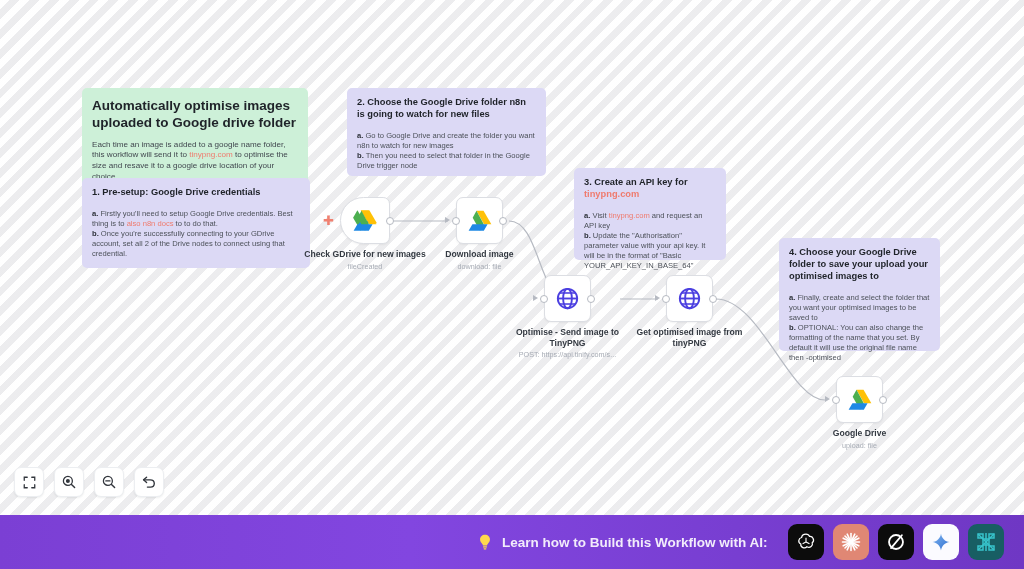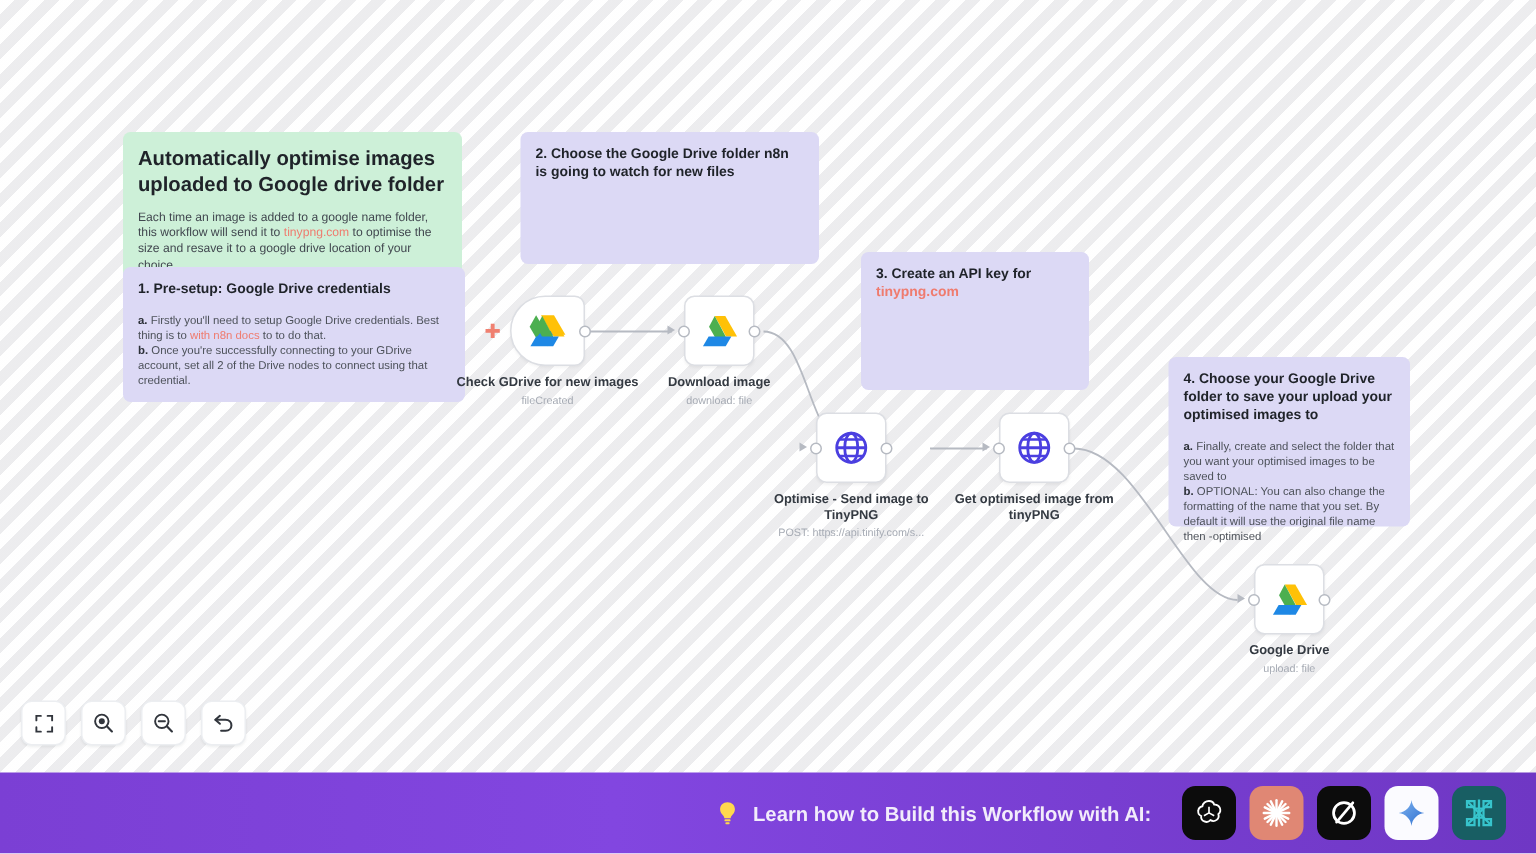--- a/index.html
+++ b/index.html
@@ -121,31 +121,39 @@
     </svg>
 
     <div class="note green" id="note-intro">
       <h3>Automatically optimise images uploaded to Google drive folder</h3>
       <p><span>Each time an image is added to a google name folder, this workflow will send it to </span><span class="lnk">tinypng.com</span><span> to optimise the size and resave it to a google drive location of your choice.</span></p>
     </div>
 
     <div class="note purple" id="note-step1">
       <h3 class="small">1. Pre-setup: Google Drive credentials</h3>
       <p class="body">
-        <b>a.</b><span> Firstly you'll need to setup Google Drive credentials. Best thing is to </span><span class="lnk">with n8n docs</span><span> to to do that.</span><br>
+        <b>a.</b><span> Firstly you'll need to setup Google Drive credentials. Best thing is to </span><span class="lnk">also n8n docs</span><span> to to do that.</span><br>
         <b>b.</b><span> Once you're successfully connecting to your GDrive account, set all 2 of the Drive nodes to connect using that credential.</span>
       </p>
     </div>
 
     <div class="note purple" id="note-step2">
       <h3 class="small">2. Choose the Google Drive folder n8n is going to watch for new files</h3>
+      <p class="body">
+        <b>a.</b><span> Go to Google Drive and create the folder you want n8n to watch for new images</span><br>
+        <b>b.</b><span> Then you need to select that folder in the Google Drive trigger node</span>
+      </p>
     </div>
 
     <div class="note purple" id="note-step3">
       <h3 class="small"><span>3. Create an API key for </span><span class="lnk-strong">tinypng.com</span></h3>
+      <p class="body">
+        <b>a.</b><span> Visit </span><span class="lnk">tinypng.com</span><span> and request an API key</span><br>
+        <b>b.</b><span> Update the "Authorisation" parameter value with your api key. It will be in the format of "Basic YOUR_API_KEY_IN_BASE_64"</span>
+      </p>
     </div>
 
     <div class="note purple" id="note-step4">
       <h3 class="small">4. Choose your Google Drive folder to save your upload your optimised images to</h3>
       <p class="body">
         <b>a.</b><span> Finally, create and select the folder that you want your optimised images to be saved to</span><br>
         <b>b.</b><span> OPTIONAL: You can also change the formatting of the name that you set. By default it will use the original file name then -optimised</span>
       </p>
     </div>
 

